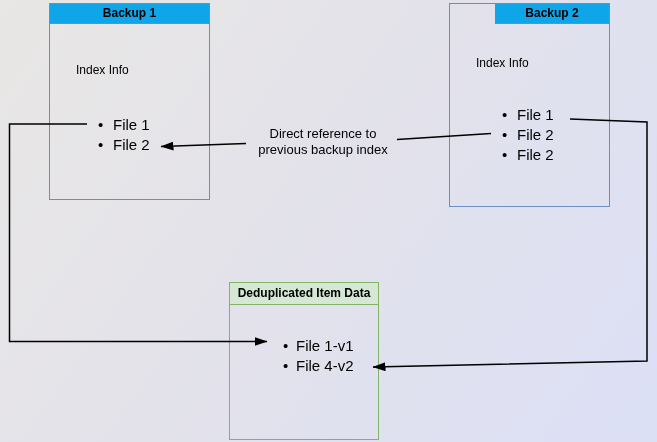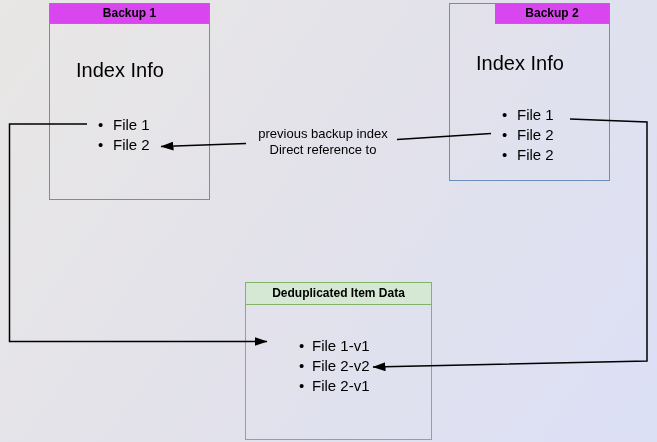--- a/index.html
+++ b/index.html
@@ -25,33 +25,33 @@
 
   .box-header {
     box-sizing: border-box;
     text-align: center;
     font-weight: bold;
     font-size: 12px;
   }
   .blue .box-header {
     height: 20px;
     line-height: 19px;
-    background: #d946ef;
+    background: #0ea5e9;
     border-bottom: 1.5px solid #6c8ebf;
   }
   .green .box-header {
     height: 22px;
     line-height: 21px;
     background: #d5e8d4;
     border-bottom: 1.5px solid #82b366;
   }
 
   .section-label {
     position: absolute;
-    font-size: 20px;
+    font-size: 12px;
     line-height: 18px;
     white-space: nowrap;
   }
 
   ul.file-list {
     position: absolute;
     margin: 0;
     padding: 0;
     list-style: none;
     font-size: 15px;
@@ -98,42 +98,41 @@
 
   <div class="box blue" style="left:49px; top:3px; width:161px; height:197px;">
     <div class="box-header">Backup 1</div>
     <div class="section-label" style="left:26px; top:57px;">Index Info</div>
     <ul class="file-list" style="left:48px; top:111px;">
       <li>File 1</li>
       <li>File 2</li>
     </ul>
   </div>
 
-  <div class="box blue" style="left:449px; top:3px; width:161px; height:178px;padding-left:45px;">
+  <div class="box blue" style="left:449px; top:3px; width:161px; height:204px;padding-left:45px;">
     <div class="box-header">Backup 2</div>
     <div class="section-label" style="left:26px; top:50px;">Index Info</div>
     <ul class="file-list" style="left:52px; top:101px;">
       <li>File 1</li>
       <li>File 2</li>
       <li>File 2</li>
     </ul>
   </div>
 
-  <div class="box green" style="left:245px; top:282px; width:187px; height:158px;">
+  <div class="box green" style="left:229px; top:282px; width:150px; height:158px;">
     <div class="box-header">Deduplicated Item Data</div>
     <ul class="file-list" style="left:53px; top:53px; padding-left:0;text-align:center;">
       <li style="padding-left:13px">File 1-v1</li>
-      <li style="padding-left:13px">File 2-v2</li>
-      <li style="padding-left:13px">File 2-v1</li>
+      <li style="padding-left:13px">File 4-v2</li>
     </ul>
   </div>
 
   <div class="annotation">
+    <span>Direct reference to</span>
     <span>previous backup index</span>
-    <span>Direct reference to</span>
   </div>
 
   <svg class="connectors" viewBox="0 0 657 442" xmlns="http://www.w3.org/2000/svg">
     <defs>
       <marker id="arrow" viewBox="0 0 13 9" refX="12.5" refY="4.5" markerWidth="13" markerHeight="9" orient="auto" markerUnits="userSpaceOnUse">
         <path d="M0,0 L13,4.5 L0,9 Z" style="fill:#000; stroke:none;"></path>
       </marker>
     </defs>
 
     <path d="M 87 124 L 9.5 124 L 9.5 341.5 L 267 341.5" marker-end="url(#arrow)"></path>

